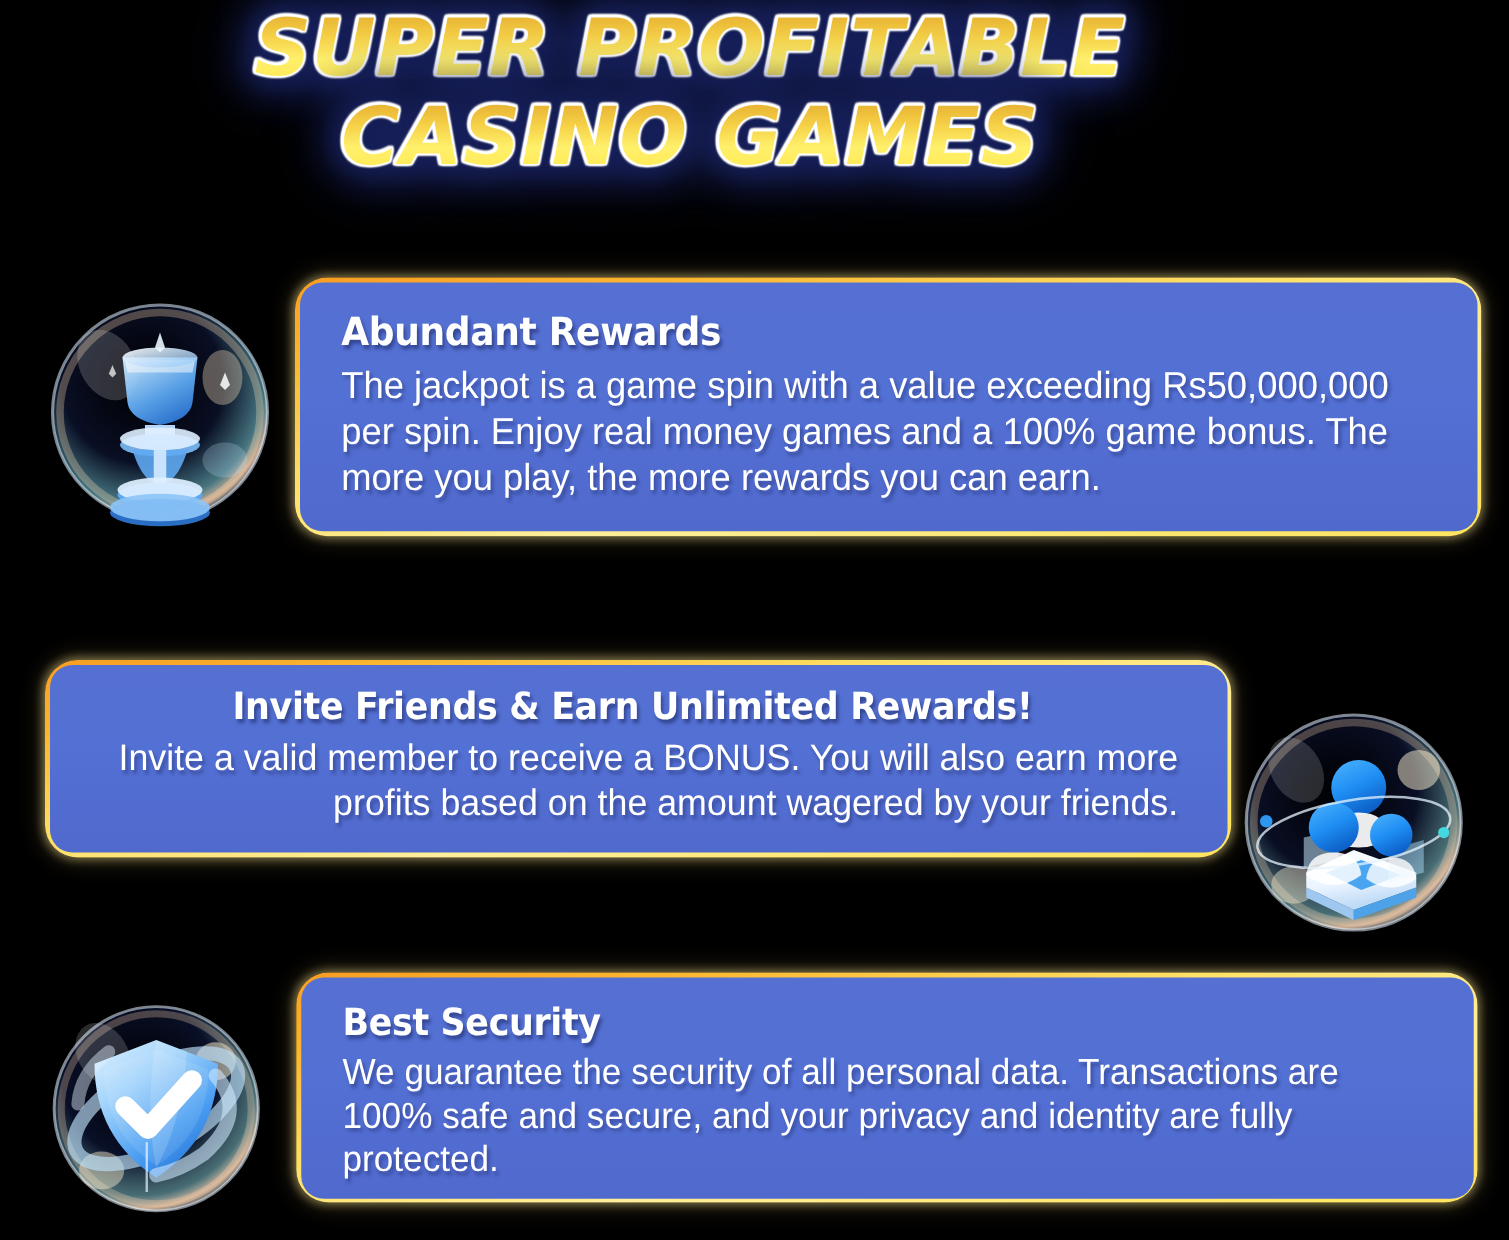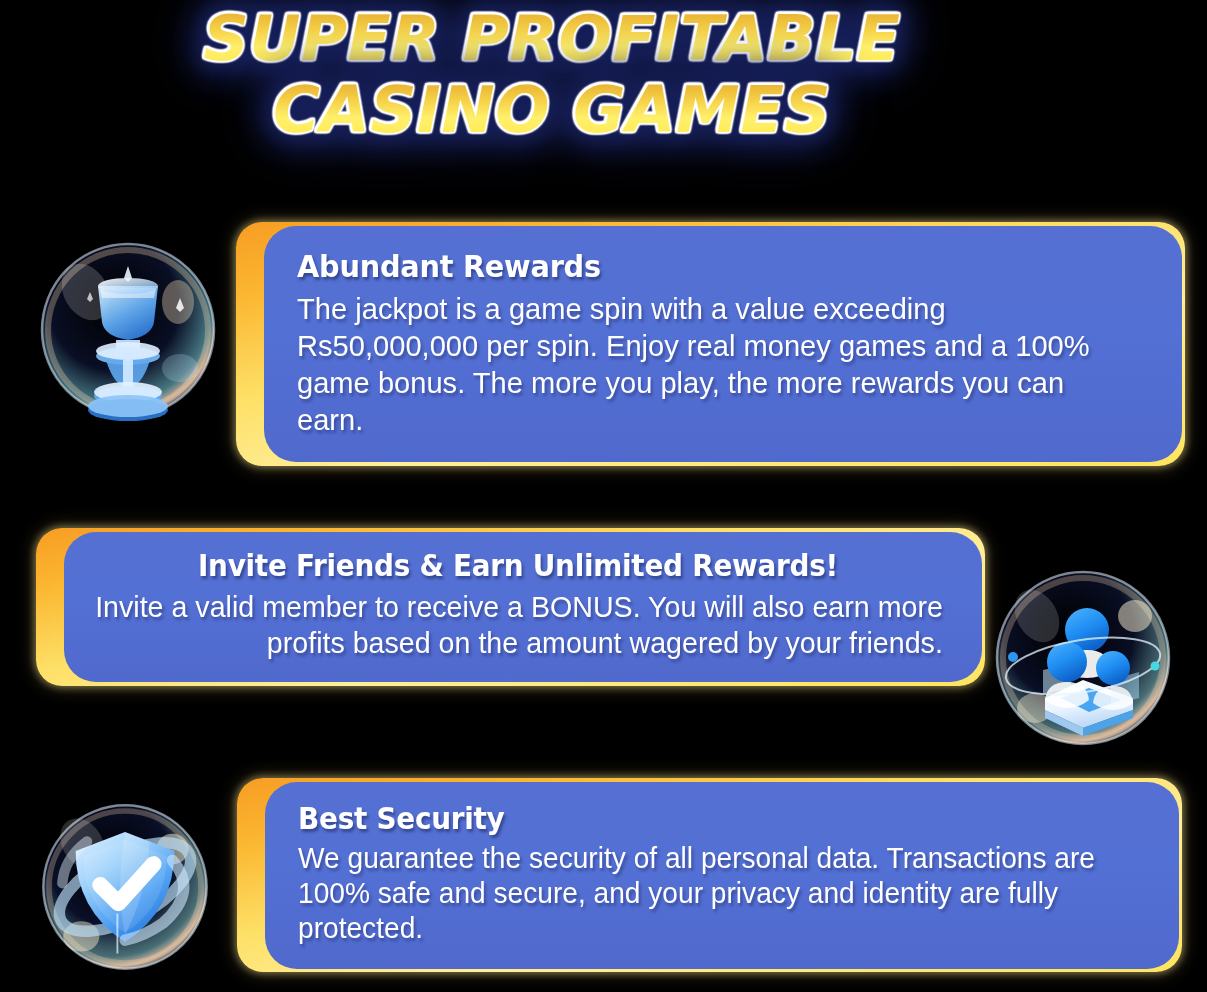--- a/index.html
+++ b/index.html
@@ -72,32 +72,31 @@
   .card {
     position: relative;
     border-radius: 26px;
     padding: 3.5px;
     background: linear-gradient(168deg, #f79d24 0%, #fbb52f 16%, #fde066 40%, #ffee9a 62%, #ffe873 82%, #ffe45f 100%);
     box-shadow:
       0 0 7px 2px rgba(255, 236, 150, 0.40),
       0 0 18px 3px rgba(255, 224, 120, 0.18);
   }
   .card-inner {
-    border-radius: 32px;
+    border-radius: 18px;
     background: linear-gradient(180deg, #5570d2 0%, #5370d4 45%, #5069cd 100%);
     height: 100%;
     box-sizing: border-box;
-    margin-left: 24px;
   }
   .card-1 { width: 942px; margin-left: 236px; }
   .card-1 .card-inner { padding: 22px 30px 24px 33px; }
   .card-2 { width: 942px; margin-left: 36px; }
   .card-2 .card-inner { padding: 16px 26px 20px 16px; }
   .card-3 { width: 938px; margin-left: 237px; }
-  .card-3 .card-inner { padding: 19px 28px 22px 33px; }
+  .card-3 .card-inner { padding: 19px 28px 12px 33px; }
 
   
   .card-title {
     font-family: "DejaVu Sans", sans-serif;
     font-weight: bold;
     font-size: 31px;
     color: #ffffff;
     letter-spacing: -0.3px;
     margin: 0 0 6px 0;
     text-shadow: 2px 3px 3px rgba(26, 36, 92, 0.55);

